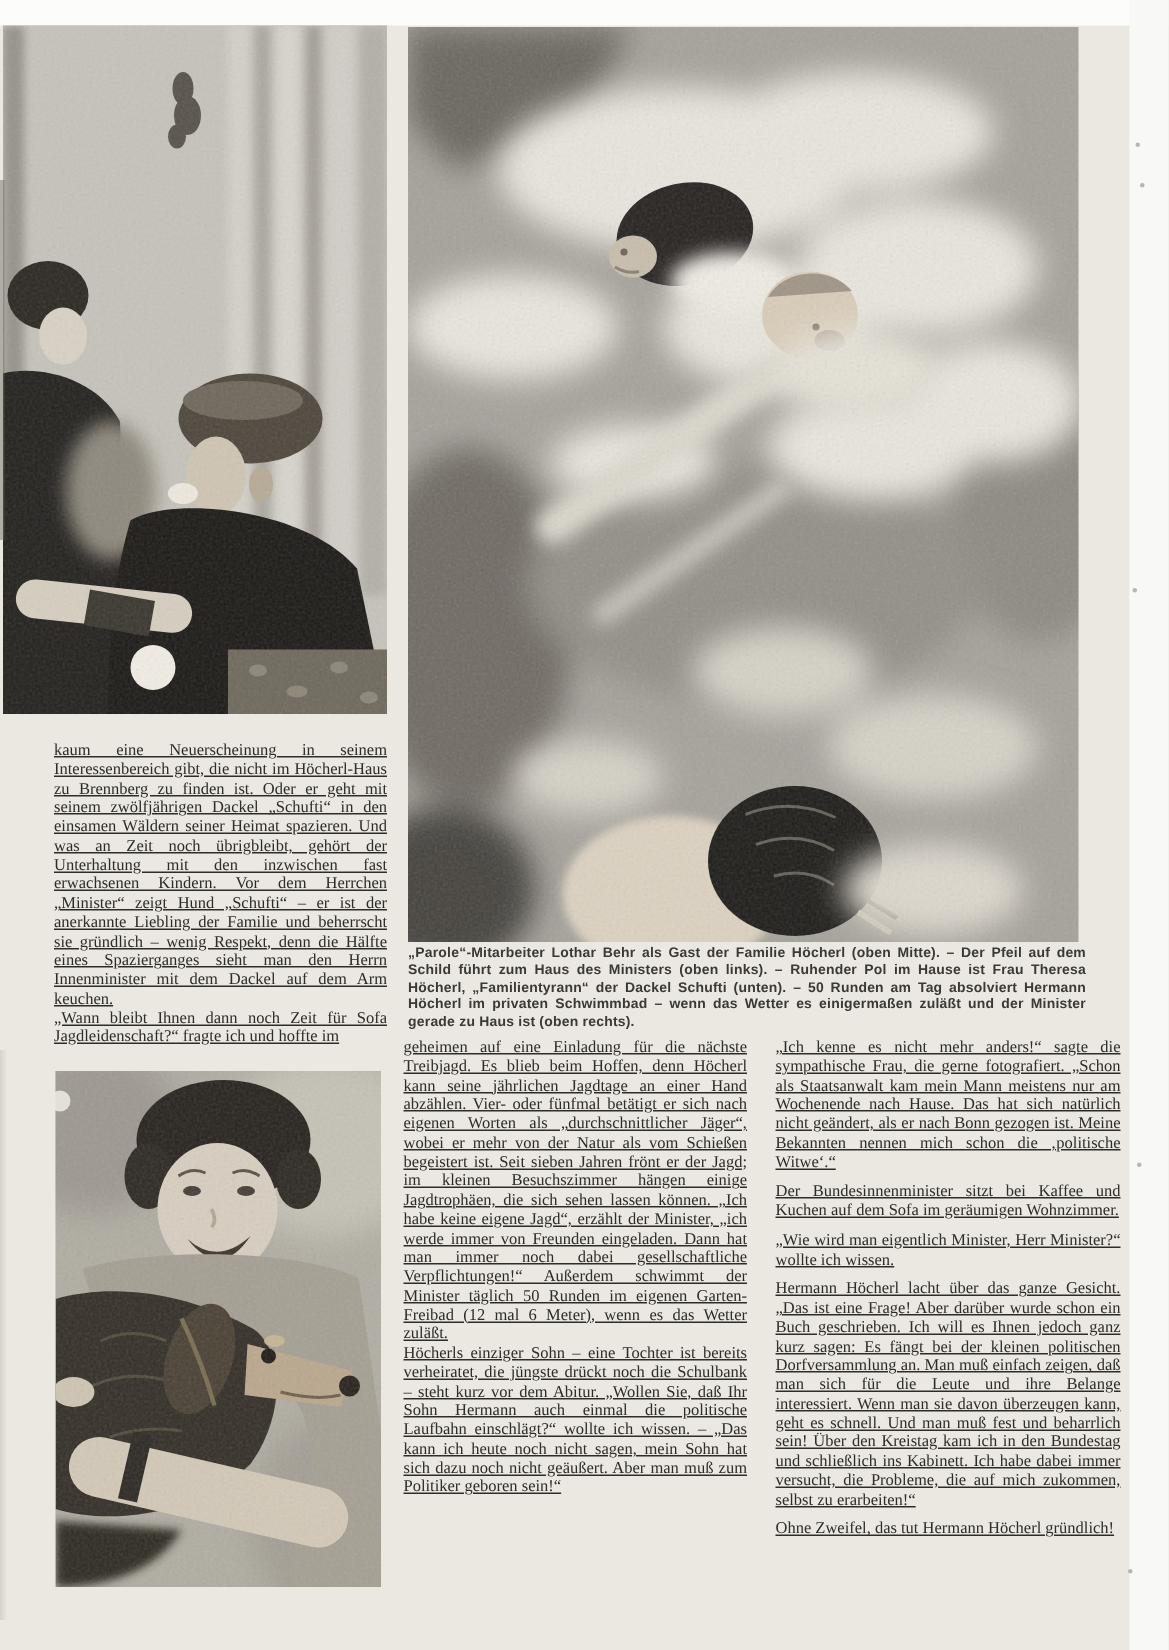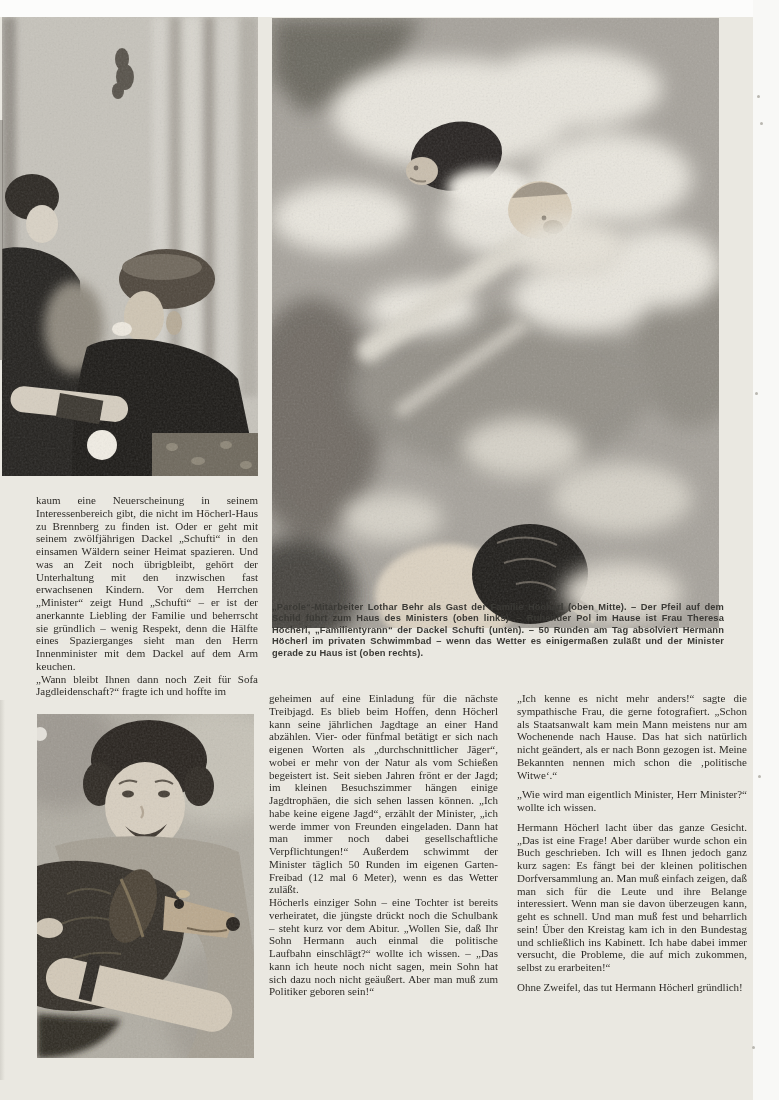--- a/index.html
+++ b/index.html
@@ -10,30 +10,30 @@
   }
   .page-bg{position:absolute;left:0;top:0;width:753px;height:1100px;background:#eae8e1;}
   .top-band{position:absolute;left:0;top:0;width:779px;height:17px;background:#fcfcfb;}
   .right-band{position:absolute;left:753px;top:0;width:26px;height:1100px;background:#f8f8f6;}
   .photo{position:absolute;overflow:hidden;background:#b5b2aa;}
   .photo svg{display:block;}
   .photo-tl{left:2px;top:17px;width:256px;height:459px;}
   .photo-swim{left:272px;top:18px;width:447px;height:610px;}
   .photo-dog{left:37px;top:714px;width:217px;height:344px;}
   .caption{
-    position:absolute;left:272px;top:602px;width:452px;
+    position:absolute;left:272px;top:630px;width:452px;
     font-family:"Liberation Sans", sans-serif;font-weight:bold;
     font-size:9.3px;line-height:11.4px;color:#3a3935;
     text-align:justify;letter-spacing:.15px;
   }
   .col{
     position:absolute;color:#2e2c28;
     font-size:11px;line-height:12.75px;text-align:justify;
   }
-  .col p{margin:0;}
+  .col p{margin:0;text-decoration:underline;}
   .col-left{left:36px;top:494px;width:222px;}
   .col-mid{left:269px;top:692px;width:229px;}
   .col-right{left:517px;top:692px;width:230px;}
   .col-right p + p{margin-top:7px;}
   .edge{position:absolute;background:#6a675f;}
   .edge-a{left:0;top:120px;width:3px;height:240px;opacity:.45;}
   .edge-b{left:0;top:700px;width:5px;height:380px;opacity:.22;background:linear-gradient(90deg,#8b887f,transparent);}
   .speck{position:absolute;width:3px;height:3px;border-radius:50%;background:#b9b7b0;}
   .defect{position:absolute;left:33px;top:727px;width:14px;height:14px;border-radius:50%;background:#eae8e1;opacity:.9;}
 </style>
@@ -231,20 +231,21 @@
   <p>„Wann bleibt Ihnen dann noch Zeit für Sofa Jagdleidenschaft?“ fragte ich und hoffte im</p>
 </div>
 
 <div class="col col-mid">
   <p>geheimen auf eine Einladung für die nächste Treibjagd. Es blieb beim Hoffen, denn Höcherl kann seine jährlichen Jagdtage an einer Hand abzählen. Vier- oder fünfmal betätigt er sich nach eigenen Worten als „durchschnittlicher Jäger“, wobei er mehr von der Natur als vom Schießen begeistert ist. Seit sieben Jahren frönt er der Jagd; im kleinen Besuchszimmer hängen einige Jagdtrophäen, die sich sehen lassen können. „Ich habe keine eigene Jagd“, erzählt der Minister, „ich werde immer von Freunden eingeladen. Dann hat man immer noch dabei gesellschaftliche Verpflichtungen!“ Außerdem schwimmt der Minister täglich 50 Runden im eigenen Garten-Freibad (12 mal 6 Meter), wenn es das Wetter zuläßt.</p>
   <p>Höcherls einziger Sohn – eine Tochter ist bereits verheiratet, die jüngste drückt noch die Schulbank – steht kurz vor dem Abitur. „Wollen Sie, daß Ihr Sohn Hermann auch einmal die politische Laufbahn einschlägt?“ wollte ich wissen. – „Das kann ich heute noch nicht sagen, mein Sohn hat sich dazu noch nicht geäußert. Aber man muß zum Politiker geboren sein!“</p>
 </div>
 
 <div class="col col-right">
   <p>„Ich kenne es nicht mehr anders!“ sagte die sympathische Frau, die gerne fotografiert. „Schon als Staatsanwalt kam mein Mann meistens nur am Wochenende nach Hause. Das hat sich natürlich nicht geändert, als er nach Bonn gezogen ist. Meine Bekannten nennen mich schon die ‚politische Witwe‘.“</p>
+  <p>Der Bundesinnenminister sitzt bei Kaffee und Kuchen auf dem Sofa im geräumigen Wohnzimmer.</p>
   <p>„Wie wird man eigentlich Minister, Herr Minister?“ wollte ich wissen.</p>
   <p>Hermann Höcherl lacht über das ganze Gesicht. „Das ist eine Frage! Aber darüber wurde schon ein Buch geschrieben. Ich will es Ihnen jedoch ganz kurz sagen: Es fängt bei der kleinen politischen Dorfversammlung an. Man muß einfach zeigen, daß man sich für die Leute und ihre Belange interessiert. Wenn man sie davon überzeugen kann, geht es schnell. Und man muß fest und beharrlich sein! Über den Kreistag kam ich in den Bundestag und schließlich ins Kabinett. Ich habe dabei immer versucht, die Probleme, die auf mich zukommen, selbst zu erarbeiten!“</p>
   <p>Ohne Zweifel, das tut Hermann Höcherl gründlich!</p>
 </div>
 
 <div class="edge edge-a"></div>
 <div class="edge edge-b"></div>
 <div class="defect"></div>
 <div class="speck" style="left:757px;top:95px;"></div>
 <div class="speck" style="left:760px;top:122px;"></div>

